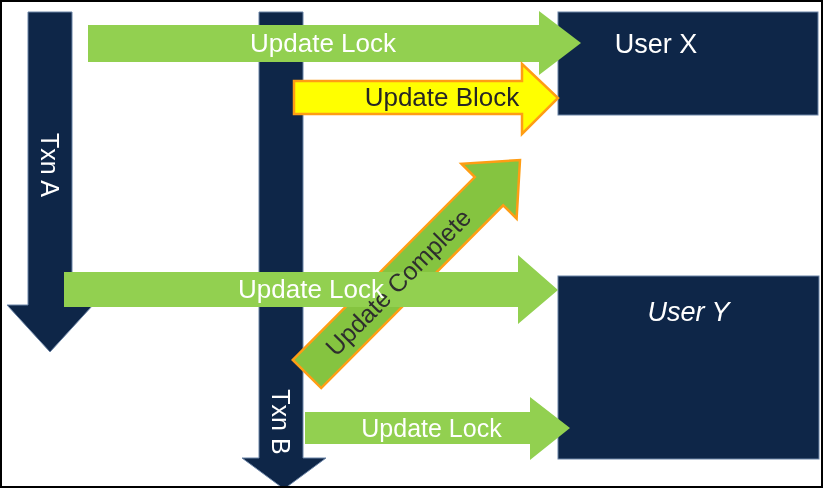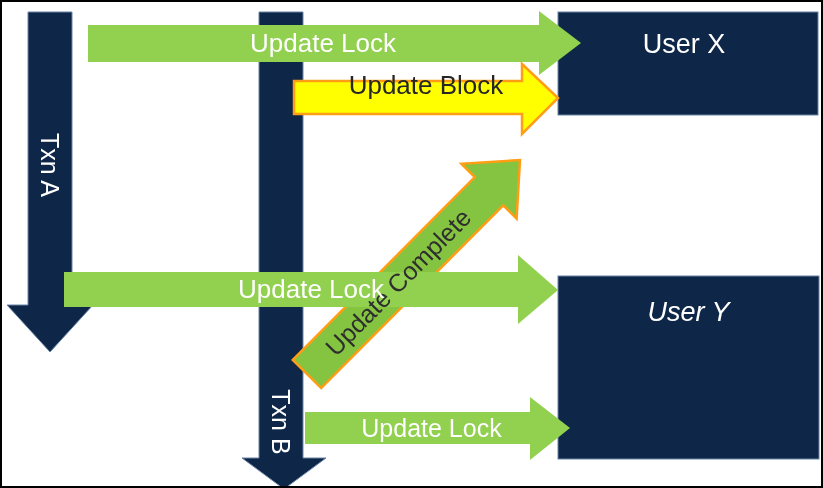--- a/index.html
+++ b/index.html
@@ -45,27 +45,27 @@
     <polygon points="86,23 537,23 537,9 579,41 537,73 537,60 86,60" fill="#92d050"></polygon>
     <polygon points="292,79 520,79 520,62 556,96 520,132 520,112 292,112" fill="#ffff00" stroke="#ff9d14" stroke-width="2.5"></polygon>
     <polygon points="62,270 516,270 516,253 556,288 516,322 516,305 62,305" fill="#92d050"></polygon>
     <polygon points="303,410 528,410 528,395 568,426 528,458 528,442 303,442" fill="#92d050"></polygon>
   </svg>
 
   <div class="lbl rot-diag" style="left:256px;top:262px;width:280px;height:36px;">Update Complete</div>
 
   <div class="lbl white arrow-lbl" style="left:86px;top:23px;width:470px;height:37px;">Update Lock</div>
 
-  <div class="lbl dark arrow-lbl" style="left:292px;top:67px;width:264px;height:33px;">Update Block</div>
+  <div class="lbl dark arrow-lbl" style="left:292px;top:79px;width:264px;height:33px;padding-left:16px;">Update Block</div>
 
   <div class="lbl white arrow-lbl" style="left:62px;top:270px;width:494px;height:35px;">Update Lock</div>
 
   <div class="lbl white arrow-lbl" style="left:303px;top:410px;width:253px;height:32px;font-size:25px;">Update Lock</div>
 
   <div class="lbl txn-lbl rot90" style="left:-12px;top:141px;width:120px;height:44px;">Txn A</div>
 
   <div class="lbl txn-lbl rot90" style="left:219px;top:398px;width:120px;height:44px;">Txn B</div>
 
-  <div class="lbl user-lbl" style="left:552px;top:22px;width:260px;height:40px;">User X</div>
+  <div class="lbl user-lbl" style="left:524px;top:22px;width:260px;height:40px;">User X</div>
 
   <div class="lbl user-lbl" style="left:556px;top:290px;width:261px;height:40px;font-style:italic;">User Y</div>
 
 </div>
 
 </body></html>

